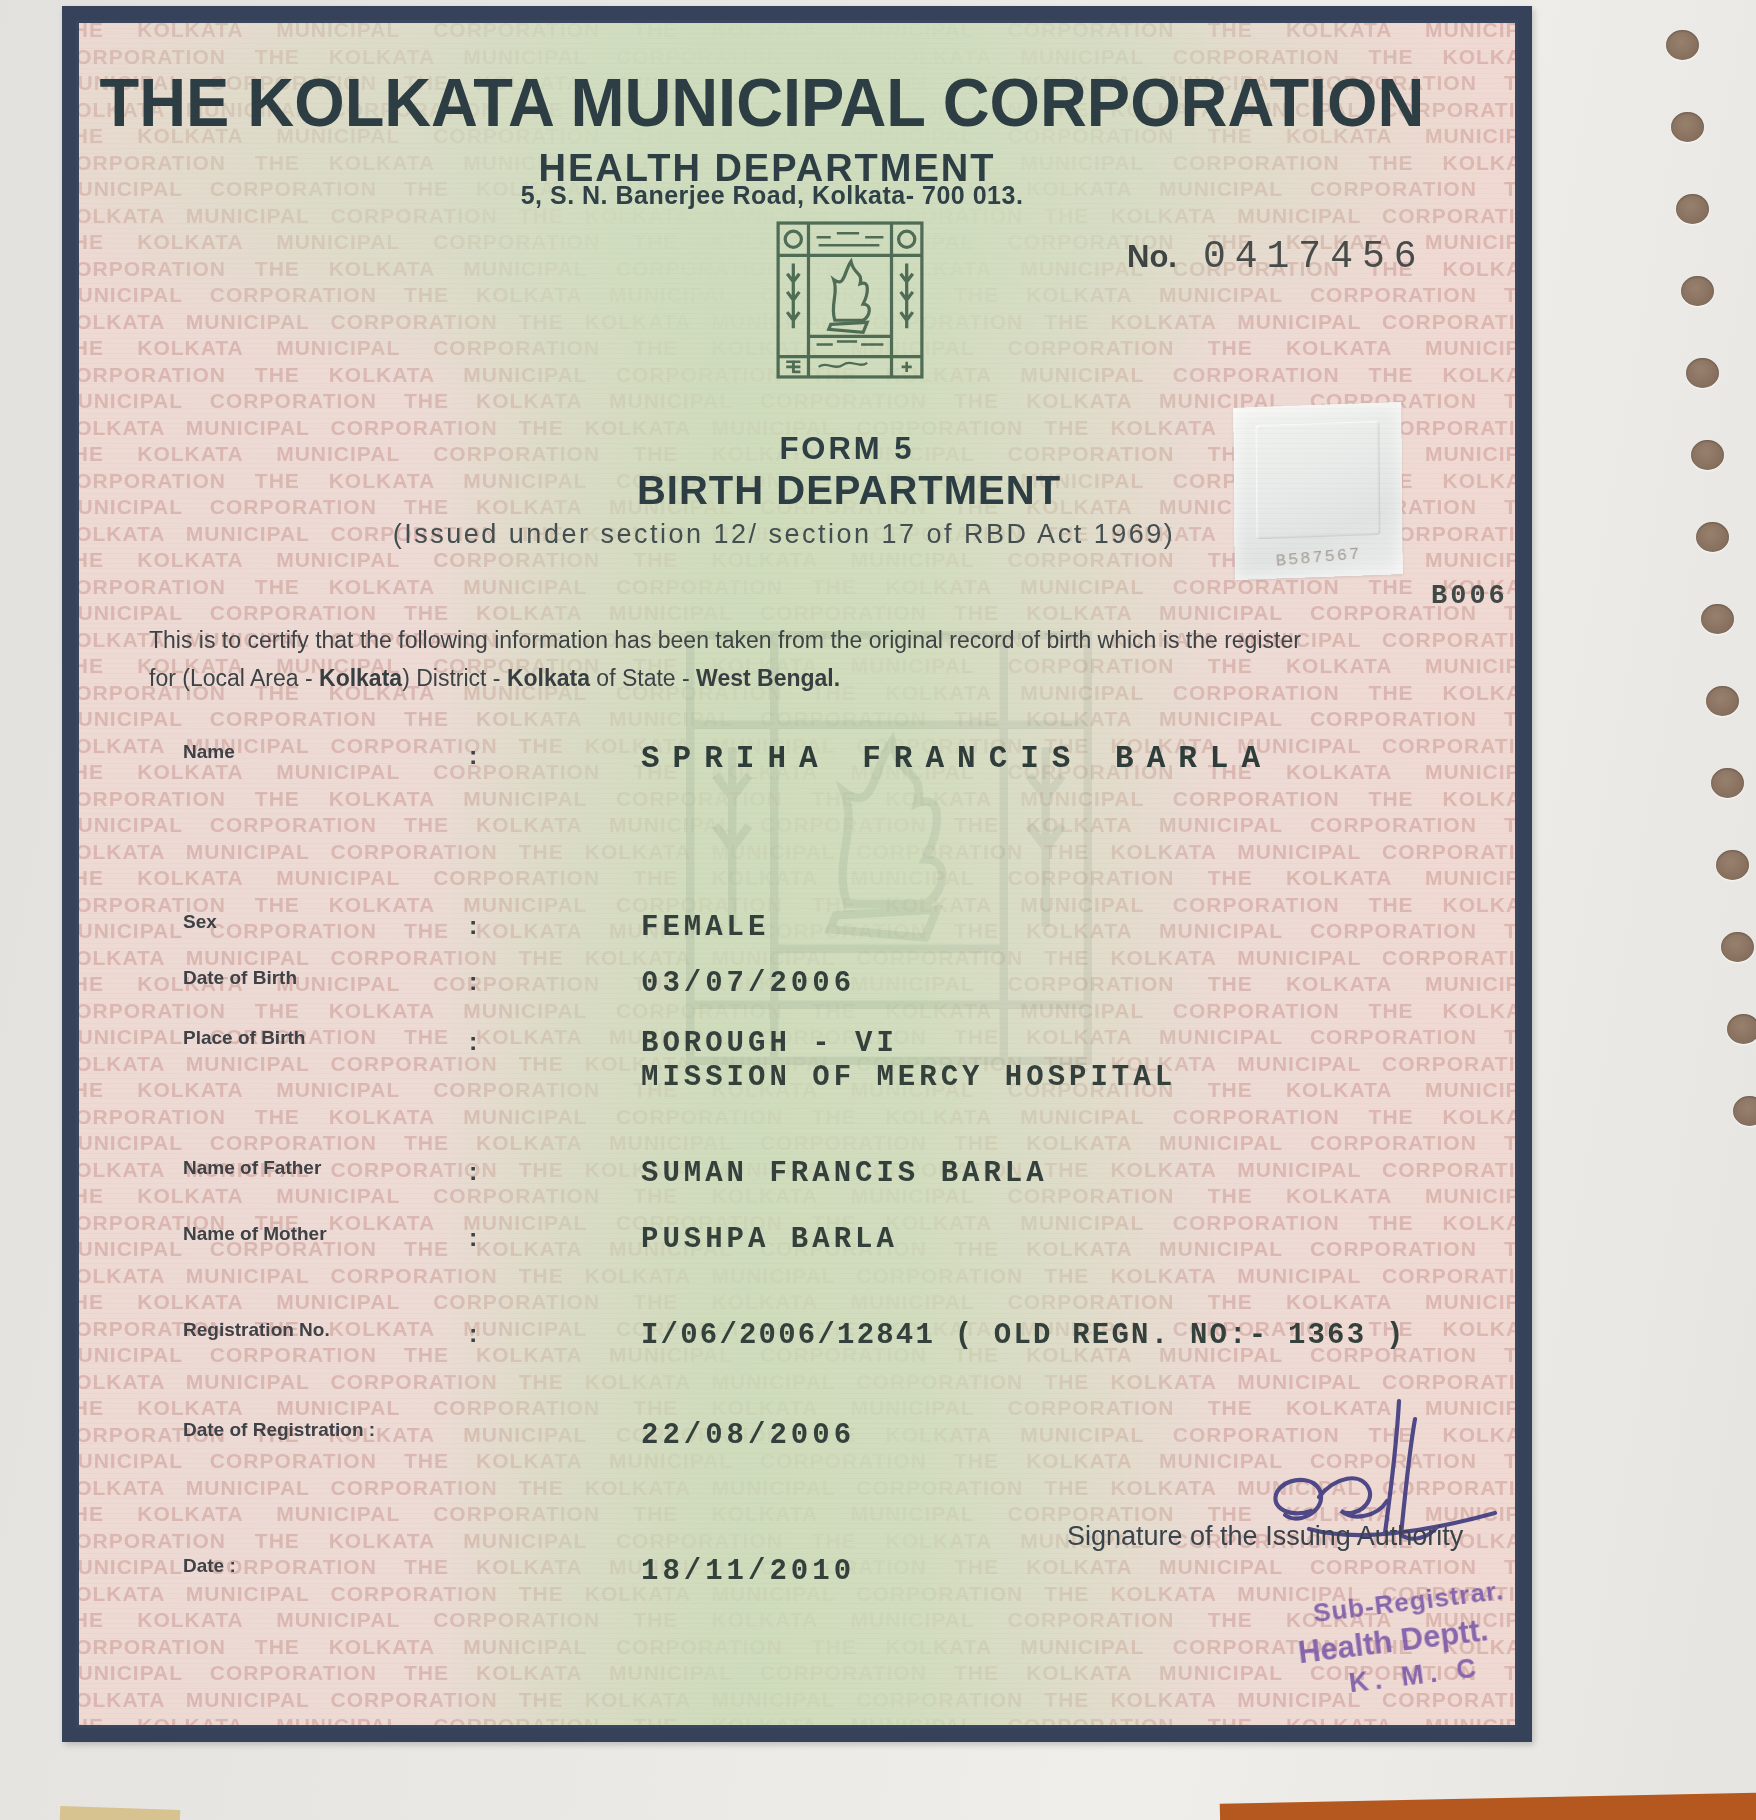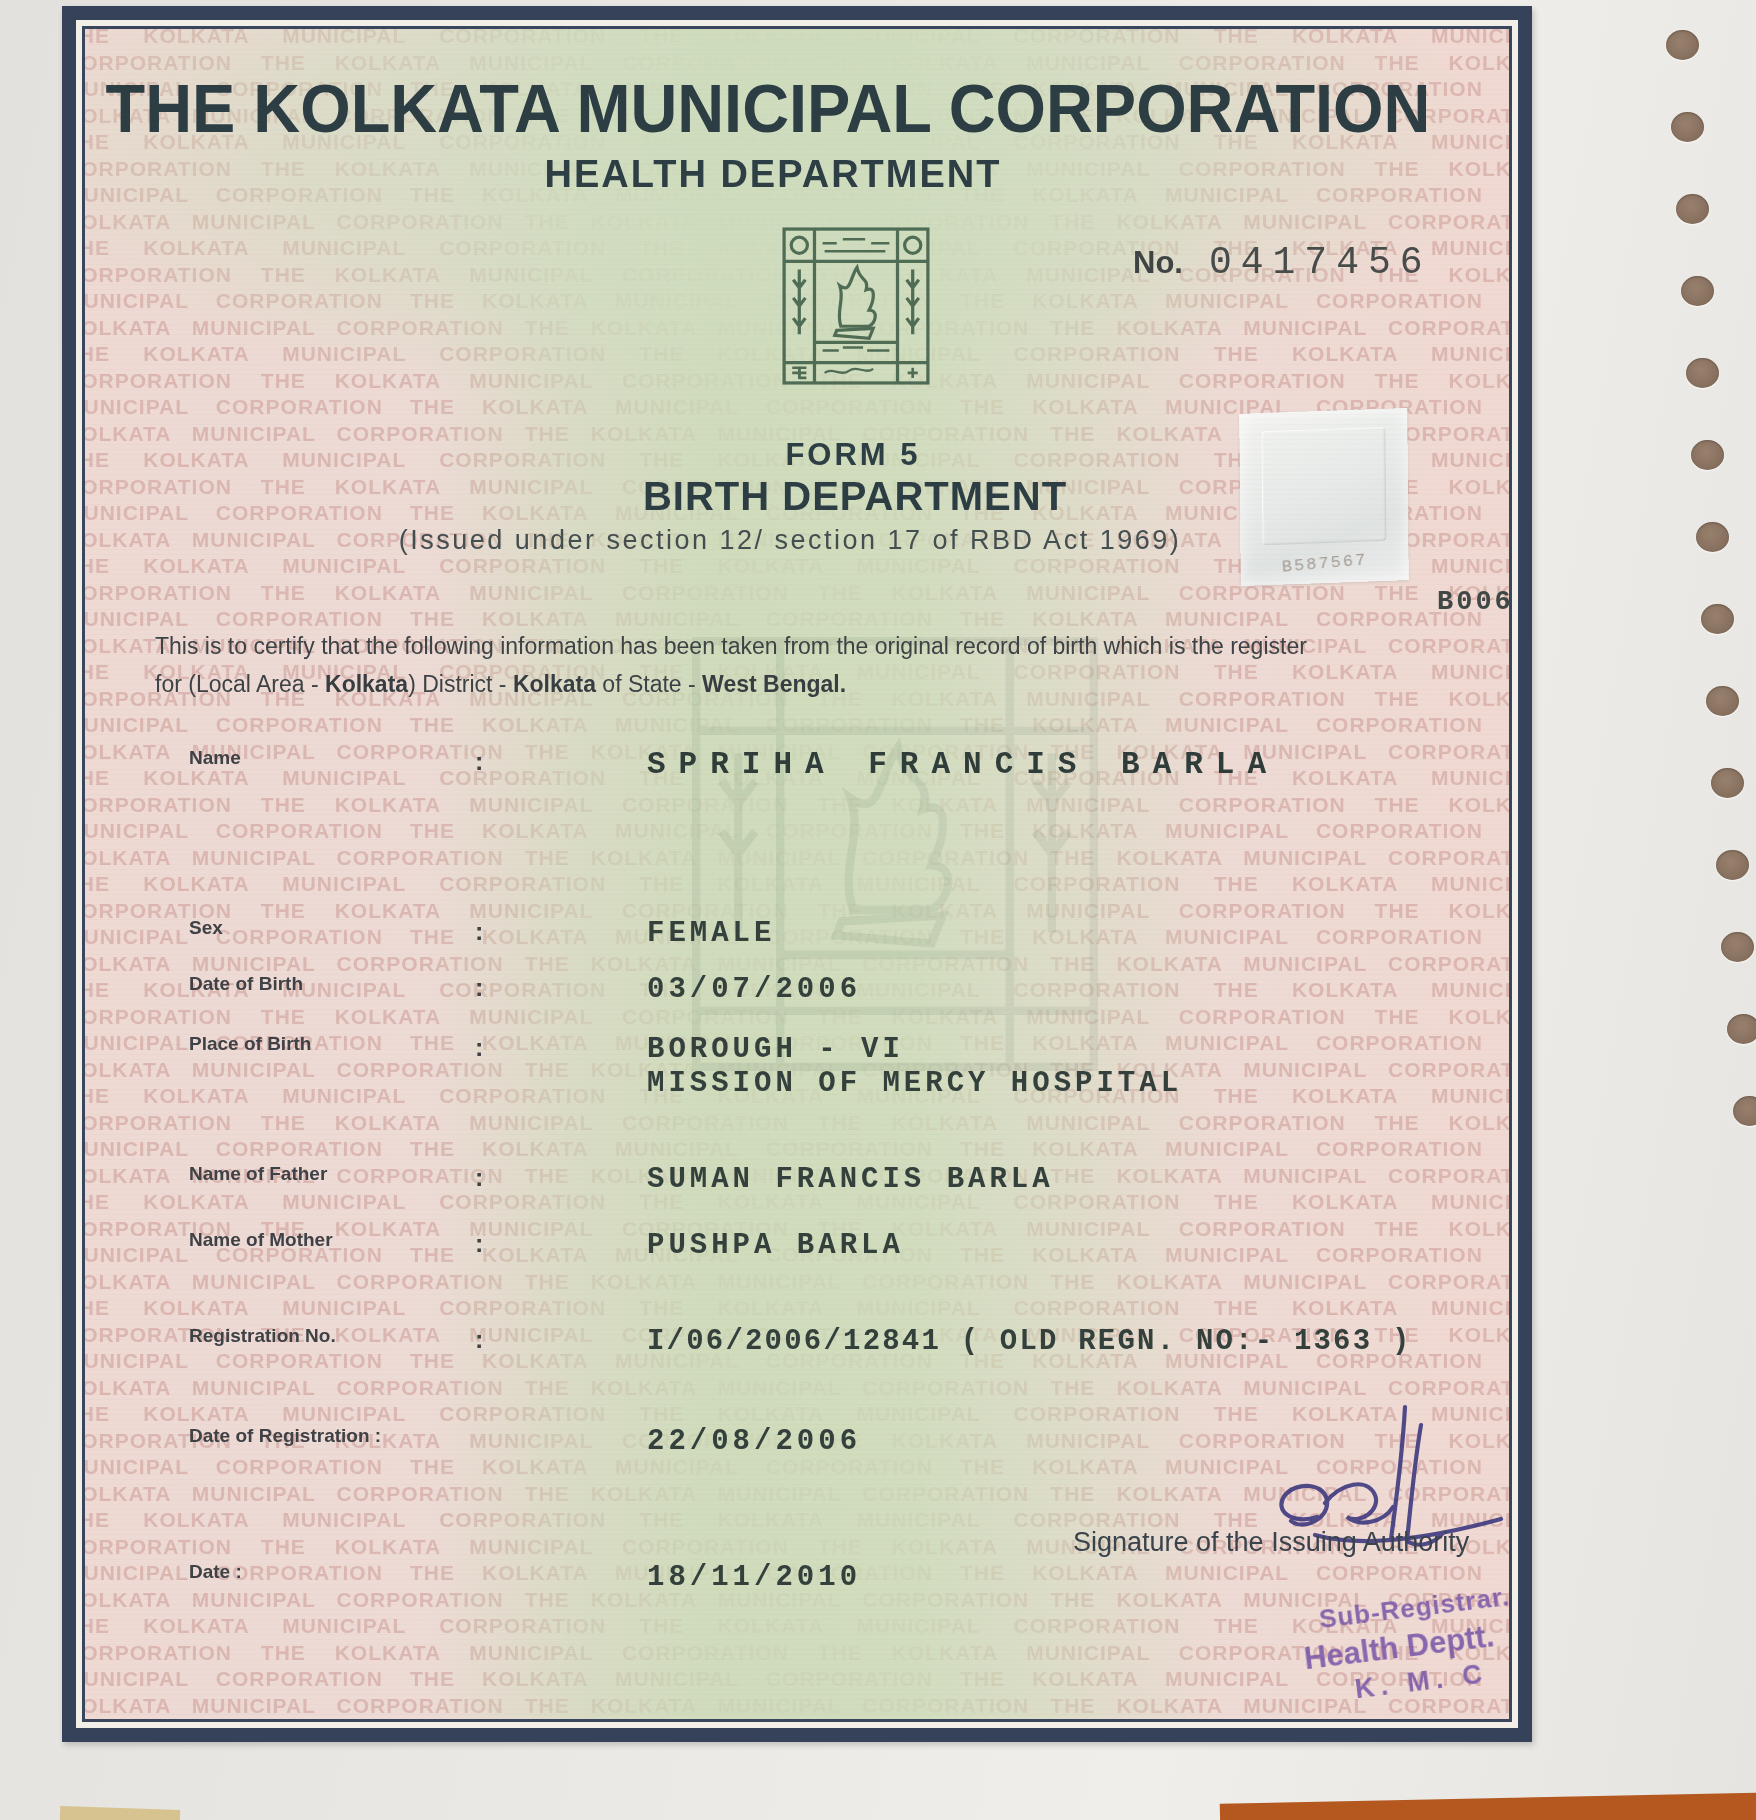--- a/index.html
+++ b/index.html
@@ -5,21 +5,21 @@
   html,body{margin:0;padding:0;background:#dcdad6;}
   #stage{position:relative;width:1756px;height:1820px;overflow:hidden;
          background:linear-gradient(100deg,#e3e1dd 0%,#eae8e4 40%,#efeeea 70%,#e6e4e0 100%);
          font-family:"Liberation Sans",sans-serif;}
   
   .hole{position:absolute;width:33px;height:30px;border-radius:50%;
         background:radial-gradient(circle at 45% 40%,#97816d 0%,#8a7260 55%,#7c6554 100%);
         box-shadow:0 1px 2px rgba(255,255,255,.8),inset 0 1px 2px rgba(0,0,0,.25);}
   
   .frame{position:absolute;left:62px;top:6px;width:1470px;height:1736px;
-         border:14px solid #36415a;background:#f2efe9;padding:6px;box-sizing:border-box;
+         border:14px solid #36415a;background:#f2efe9;box-sizing:border-box;
          box-shadow:2px 3px 6px rgba(0,0,0,.18);}
   .frame-inner{position:relative;width:100%;height:100%;border:3px solid #3a455e;box-sizing:border-box;
          background:linear-gradient(90deg,#eed9d3 0%,#eddbd6 30%,#ecdcd7 62%,#f0d9d2 100%);overflow:hidden;}
   
   .watermark{position:absolute;left:-20px;top:-6px;width:1490px;height:1730px;
       font-weight:bold;font-size:21px;line-height:26.5px;letter-spacing:1px;word-spacing:10px;
       color:rgba(184,116,112,.34);filter:blur(.45px);text-align:justify;overflow:hidden;user-select:none;}
   
   .band{position:absolute;inset:0;pointer-events:none;
       background:linear-gradient(90deg,rgba(205,221,186,0) 24%,rgba(203,220,184,.55) 34%,
@@ -101,20 +101,21 @@
           <line x1="4" y1="136" x2="146" y2="136"></line>
           <path d="M60 100 C55 84 64 74 59 60 C70 68 69 52 76 42 C79 56 88 52 85 64 C95 60 93 74 88 84 C97 84 95 96 88 100 Z"></path>
           <path d="M56 104 L92 102 L88 112 L54 109 Z"></path>
           <path d="M19 44 v64 M13 54 l6 8 M25 54 l-6 8 M13 72 l6 8 M25 72 l-6 8"></path>
           <path d="M131 44 v64 M125 54 l6 8 M137 54 l-6 8 M125 72 l6 8 M137 72 l-6 8"></path>
         </g>
       </svg>
 
       <div class="ctr org">THE KOLKATA MUNICIPAL CORPORATION</div>
       <div class="ctr dept">HEALTH DEPARTMENT</div>
+      <div class="ctr addr">5, S. N. Banerjee Road, Kolkata- 700 013.</div>
 
       <svg style="position:absolute;left:695px;top:196px;opacity:.82;" width="152" height="162" viewBox="0 0 150 160">
         <g fill="none" stroke="#34543f" stroke-width="3.2">
           <rect x="4" y="4" width="142" height="152"></rect>
           <line x1="34" y1="4" x2="34" y2="156"></line>
             <line x1="116" y1="4" x2="116" y2="156"></line>
           <line x1="4" y1="36" x2="146" y2="36"></line>
             <line x1="34" y1="116" x2="116" y2="116"></line>
           <line x1="4" y1="136" x2="146" y2="136"></line>
           <circle cx="19" cy="20" r="8"></circle>

